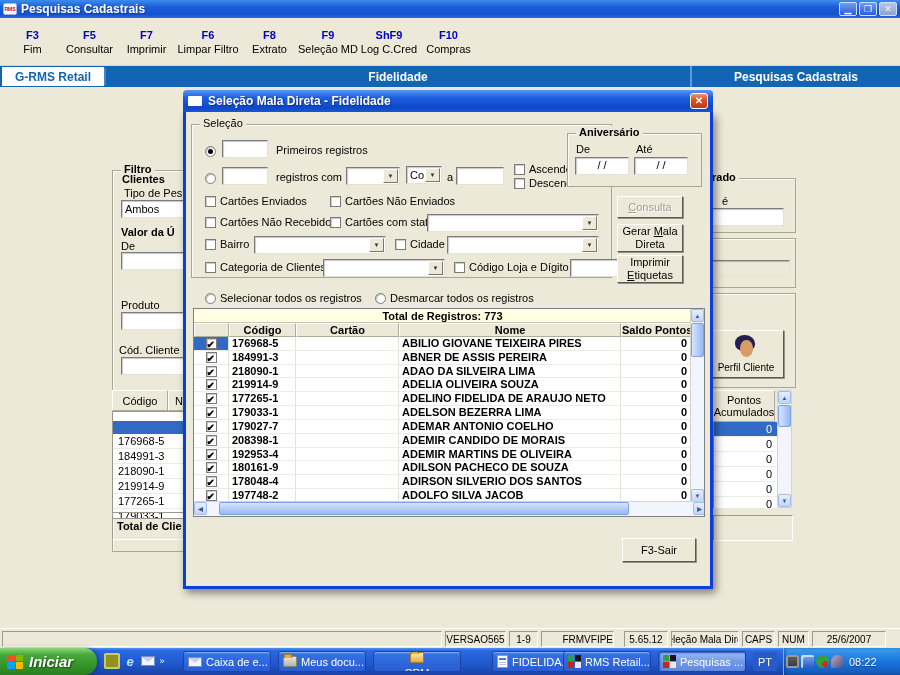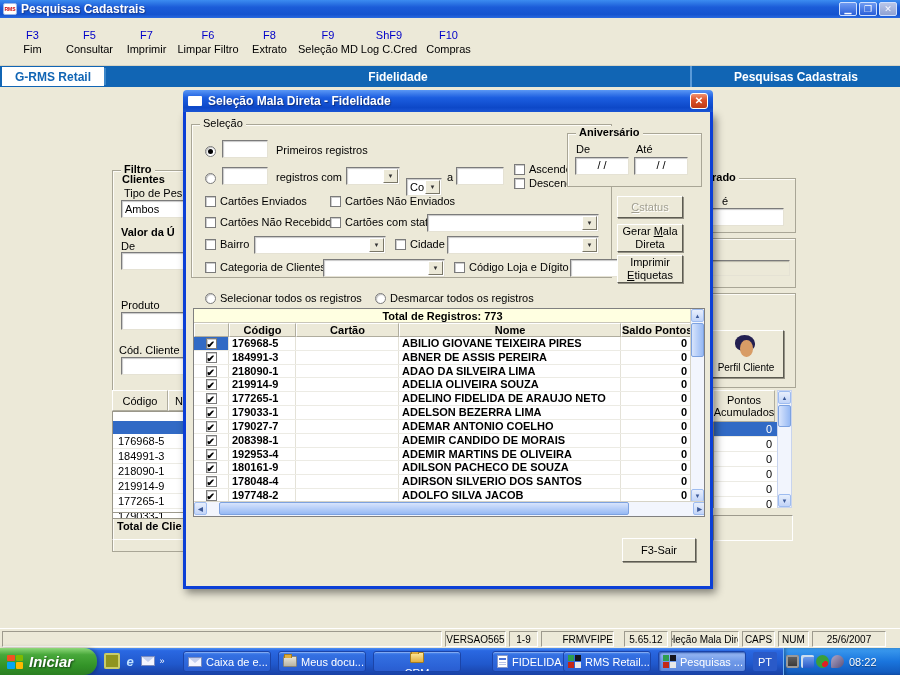--- a/index.html
+++ b/index.html
@@ -11,21 +11,21 @@
   .titlebar{left:0;top:0;width:900px;height:18px;background:linear-gradient(180deg,#3c8cf0 0%,#1b5cd8 40%,#1453cf 80%,#2a6ae0 100%);display:flex;align-items:center;padding:0 3px;}
   .titlebar .ttl{color:#fff;font-weight:bold;font-size:12px;margin-left:4px;text-shadow:1px 1px 1px #1a3a8a;flex:1;white-space:nowrap;overflow:hidden;}
   .appicon{width:14px;height:12px;background:#fff;border:1px solid #9db8e8;border-radius:2px;display:flex;align-items:center;justify-content:center;font-size:5px;font-weight:bold;color:#c00;}
   .winbtn{width:18px;height:14px;margin-left:2px;border:1px solid #cfe0ff;border-radius:2px;display:flex;align-items:center;justify-content:center;color:#fff;font-size:9px;line-height:9px;}
   .wb-min,.wb-max{background:linear-gradient(180deg,#6f9bf2,#2a5fd8);}
   .wb-close{background:linear-gradient(180deg,#b9c6e8,#8fa2d4);color:#f4f6ff;}
 
   
   .toolbar{left:0;top:18px;width:900px;height:48px;background:#ece9d8;display:flex;align-items:center;padding-left:4px;border-bottom:1px solid #d8d5c4;}
   .tb-item{width:57px;text-align:center;line-height:14px;}
-  .tb-key{color:#0000c8;font-weight:normal;font-size:11px;display:block;}
+  .tb-key{color:#0000c8;font-weight:bold;font-size:11px;display:block;}
   .tb-lbl{font-size:11px;display:block;white-space:nowrap;}
 
   
   .tabbar{left:0;top:66px;width:900px;height:21px;background:#1165b4;display:flex;align-items:stretch;}
   .tab-left{width:102px;background:#fff;color:#1165b4;font-weight:bold;font-size:12px;display:flex;align-items:center;justify-content:center;margin:1px 0 1px 2px;}
   .tab-div{width:2px;background:#3c86c8;margin:2px 0;}
   .tab-center{flex:1;color:#fff;font-weight:bold;font-size:12px;display:flex;align-items:center;justify-content:center;}
   .tab-right{width:210px;color:#fff;font-weight:bold;font-size:12px;display:flex;align-items:center;justify-content:center;border-left:2px solid #5a9ad8;}
 
   
@@ -252,21 +252,21 @@
         <span class="a rd on" style="left:19px;top:34px;"></span>
         <div class="a inp" style="left:36px;top:28px;width:46px;height:18px;"></div>
         <span class="a lbl" style="left:90px;top:32px;">Primeiros registros</span>
 
         <span class="a rd" style="left:19px;top:61px;"></span>
         <div class="a inp" style="left:36px;top:55px;width:46px;height:18px;"></div>
         <span class="a lbl" style="left:90px;top:59px;">registros com</span>
         <div class="a combo" style="left:160px;top:55px;width:54px;height:18px;">
             <span class="dbtn"></span>
           </div>
-        <div class="a combo" style="left:220px;top:66px;width:36px;height:18px;">
+        <div class="a combo" style="left:220px;top:54px;width:36px;height:18px;">
           <span class="cval">Co</span>
           <span class="dbtn"></span>
         </div>
         <span class="a lbl" style="left:261px;top:59px;">a</span>
         <div class="a inp" style="left:270px;top:55px;width:48px;height:18px;"></div>
         <span class="a cb" style="left:328px;top:52px;"></span>
         <span class="a lbl" style="left:343px;top:51px;">Ascendente</span>
         <span class="a cb" style="left:328px;top:66px;"></span>
         <span class="a lbl" style="left:343px;top:65px;">Descendente</span>
 
@@ -305,21 +305,21 @@
         <span class="a cb" style="left:19px;top:150px;"></span>
         <span class="a lbl" style="left:34px;top:149px;">Categoria de Clientes</span>
         <div class="a combo" style="left:137px;top:147px;width:122px;height:18px;">
             <span class="dbtn"></span>
           </div>
         <span class="a cb" style="left:268px;top:150px;"></span>
         <span class="a lbl" style="left:283px;top:149px;">Código Loja e Dígito</span>
         <div class="a inp" style="left:384px;top:147px;width:70px;height:18px;"></div>
 
         <div class="a btn dis" style="left:431px;top:84px;width:66px;height:22px;">
-          <span><u>C</u><span>status</span></span>
+          <span><u>C</u><span>onsulta</span></span>
         </div>
         <div class="a btn" style="left:431px;top:112px;width:66px;height:28px;">
           <span><span>Gerar </span><u>M</u><span>ala</span></span>
           <span>Direta</span>
         </div>
         <div class="a btn" style="left:431px;top:143px;width:66px;height:28px;">
           <span>Imprimir</span>
           <span><u>E</u><span>tiquetas</span></span>
         </div>
 

